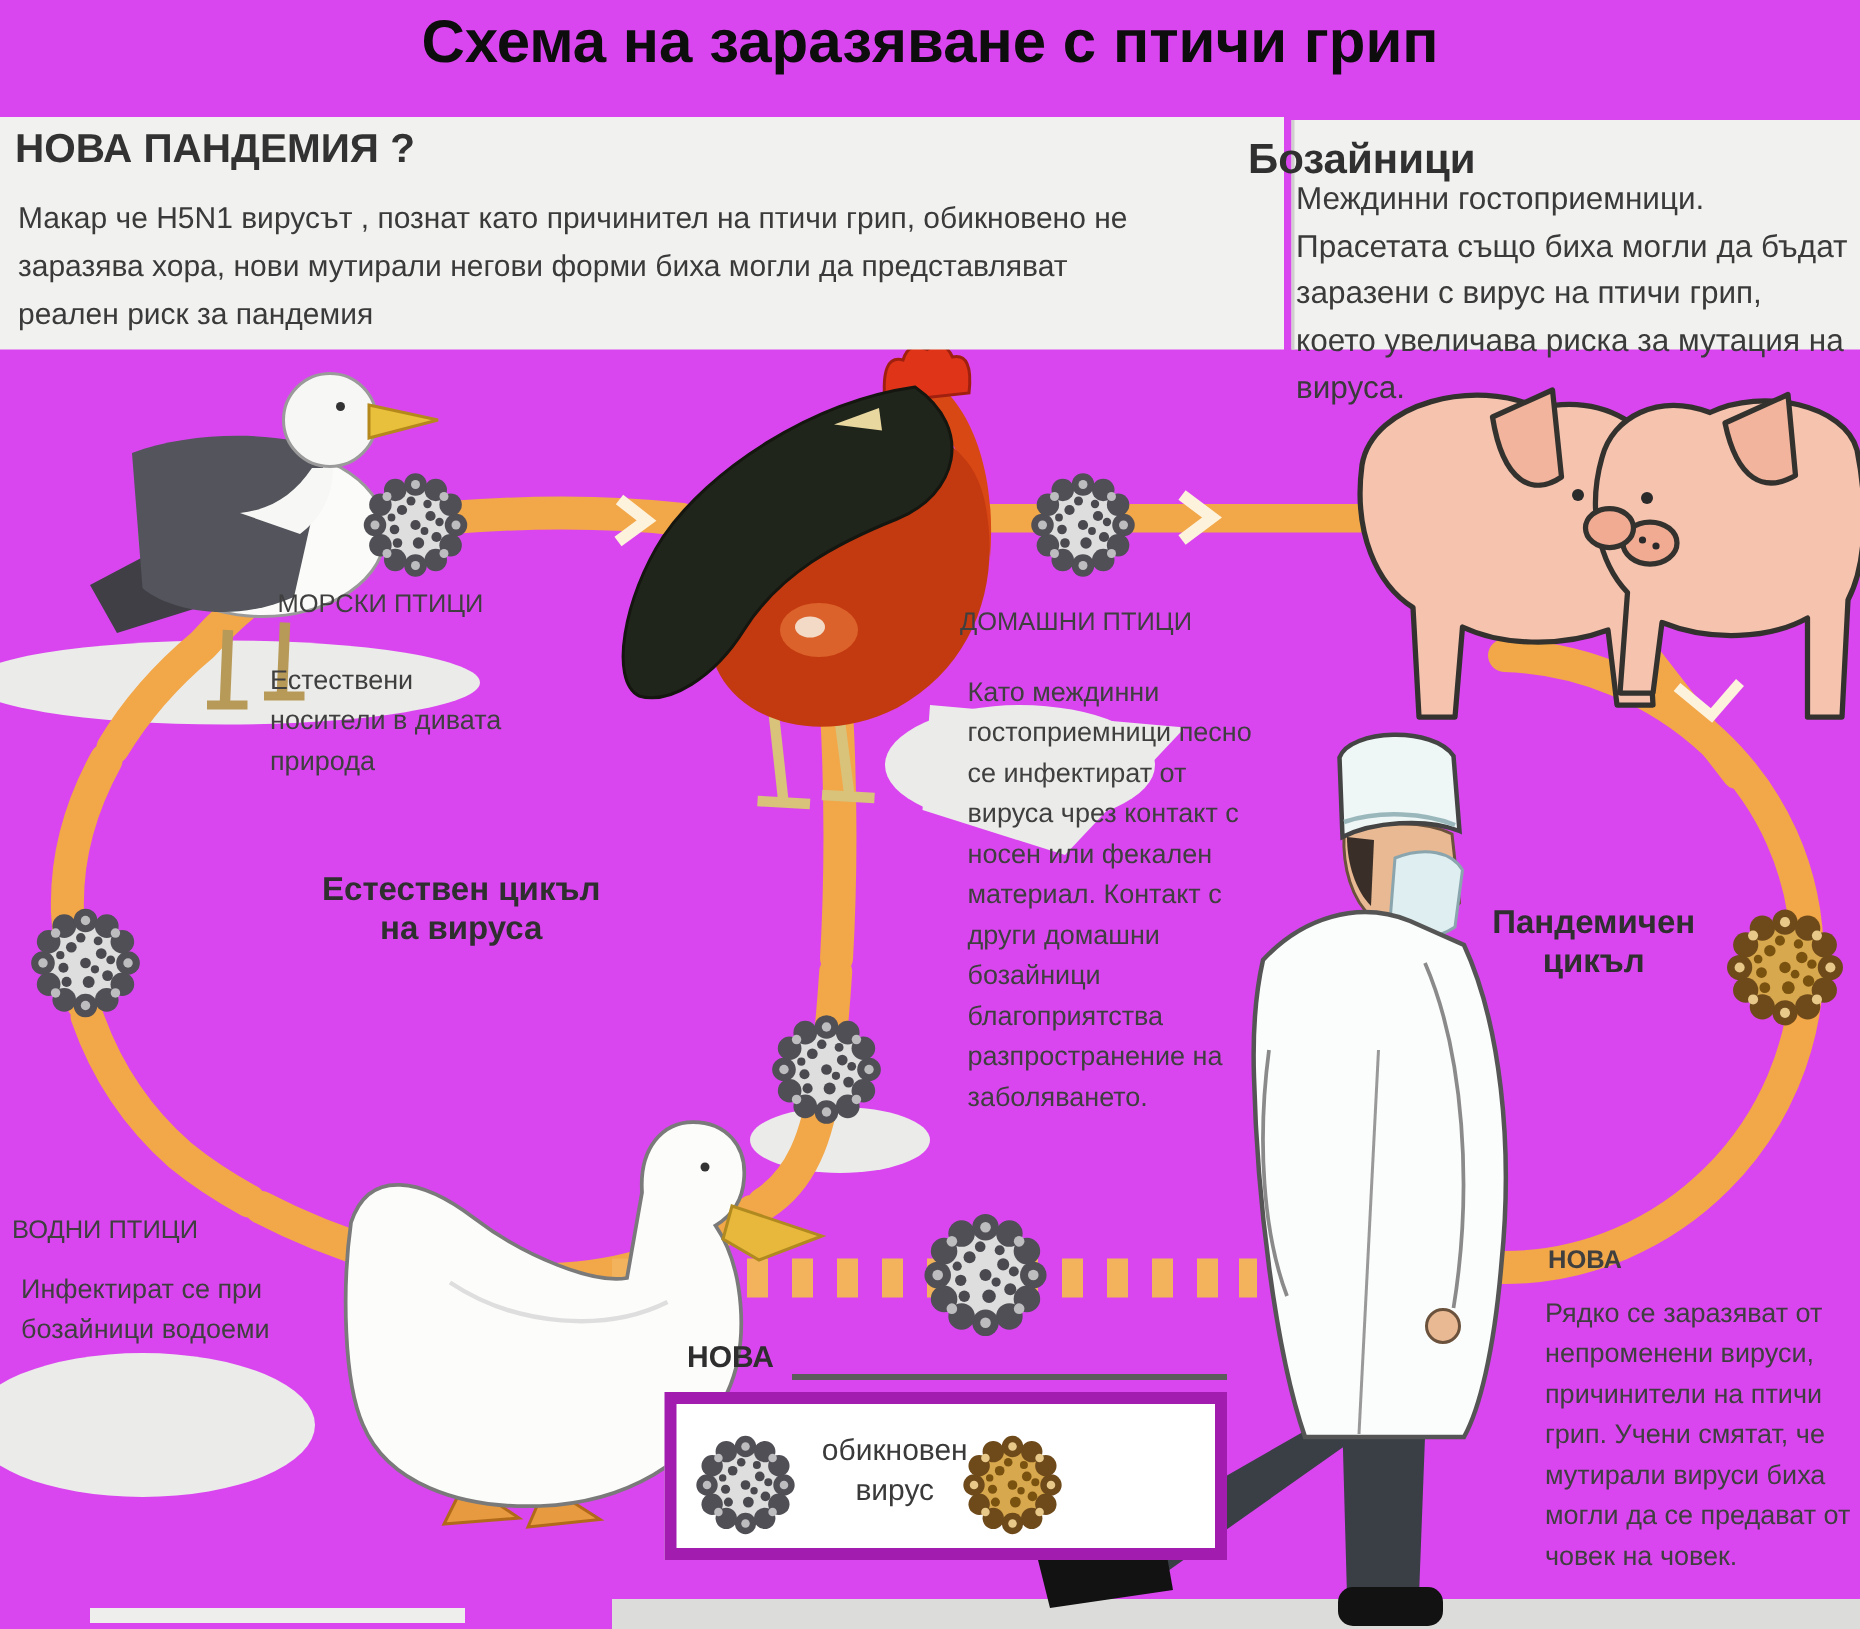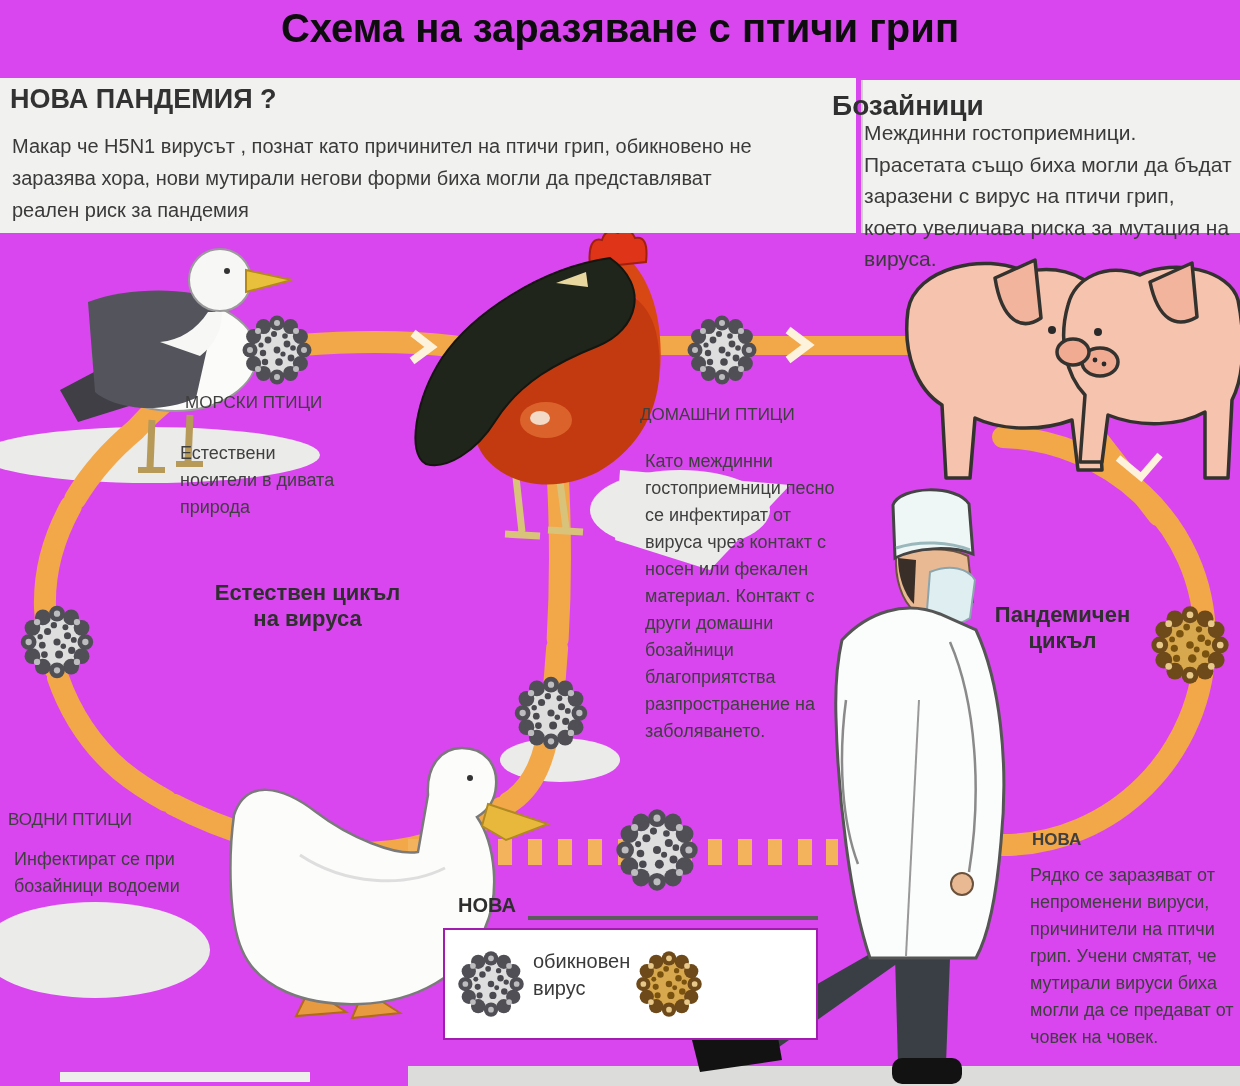--- a/index.html
+++ b/index.html
@@ -29,21 +29,21 @@
   .body-wat { left:14px; top:846px; width:210px; }
   .lbl-hum { left:1032px; top:830px; font-weight:bold; }
   .body-hum { left:1030px; top:862px; width:208px; }
   .cycle-label { font-weight:bold; font-size:22px; color:#2f2f2f; text-align:center; z-index:3; }
   .cycle-natural { left:210px; top:580px; width:195px; }
   .cycle-pandemic { left:985px; top:602px; width:155px; }
   .legend-heading { left:458px; top:894px; font-size:20px; font-weight:bold; color:#2e2e2e; z-index:5; }
   .legend-rule { left:528px; top:916px; width:290px; height:4px; background:#5c5c5c; z-index:5; }
   .legend-box {
     left:443px; top:928px; width:375px; height:112px; background:#ffffff;
-    border:2px solid #a21caf; box-sizing:border-box; z-index:5;
+    border:8px solid #a21caf; box-sizing:border-box; z-index:5;text-align:center;
   }
   .legend-icon { position:absolute; top:16px; }
   .legend-icon-1 { left:10px; }
   .legend-icon-2 { left:188px; }
   .legend-label { position:absolute; top:18px; font-size:20px; line-height:1.35; color:#3a3a3a; width:115px; }
   .legend-label-1 { left:88px; }
   .legend-label-2 { left:266px; }
   svg.diagram { position:absolute; left:0; top:0; z-index:1; }
 </style>
 </head>

